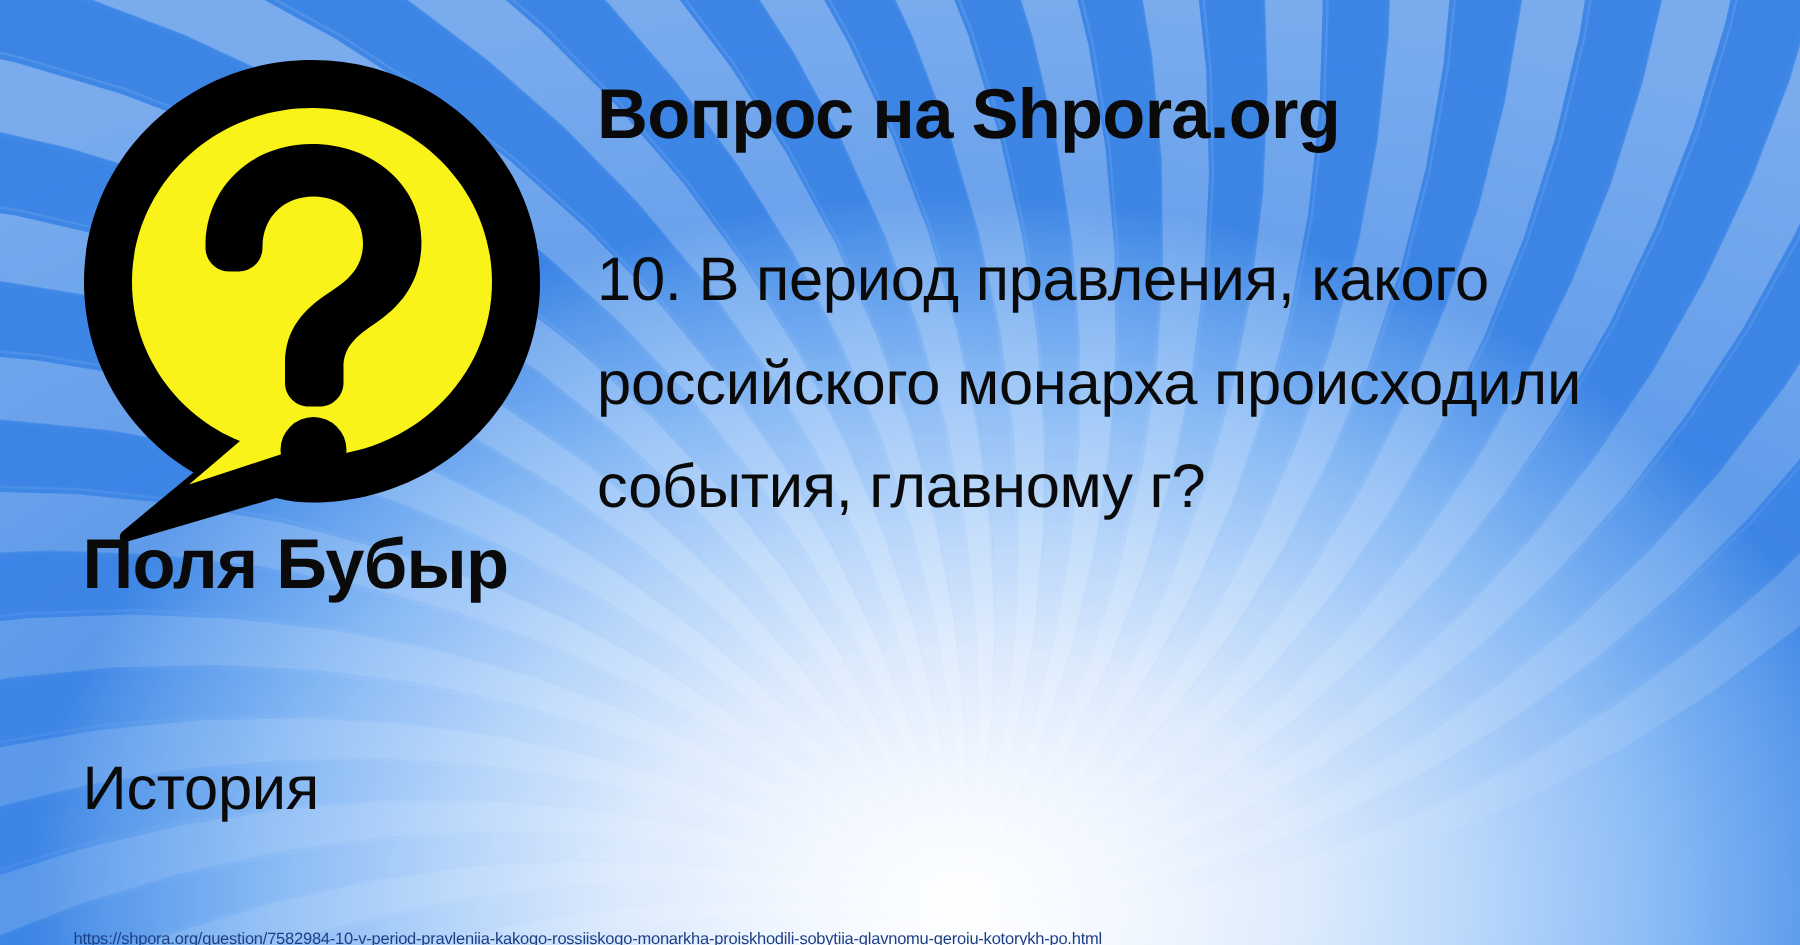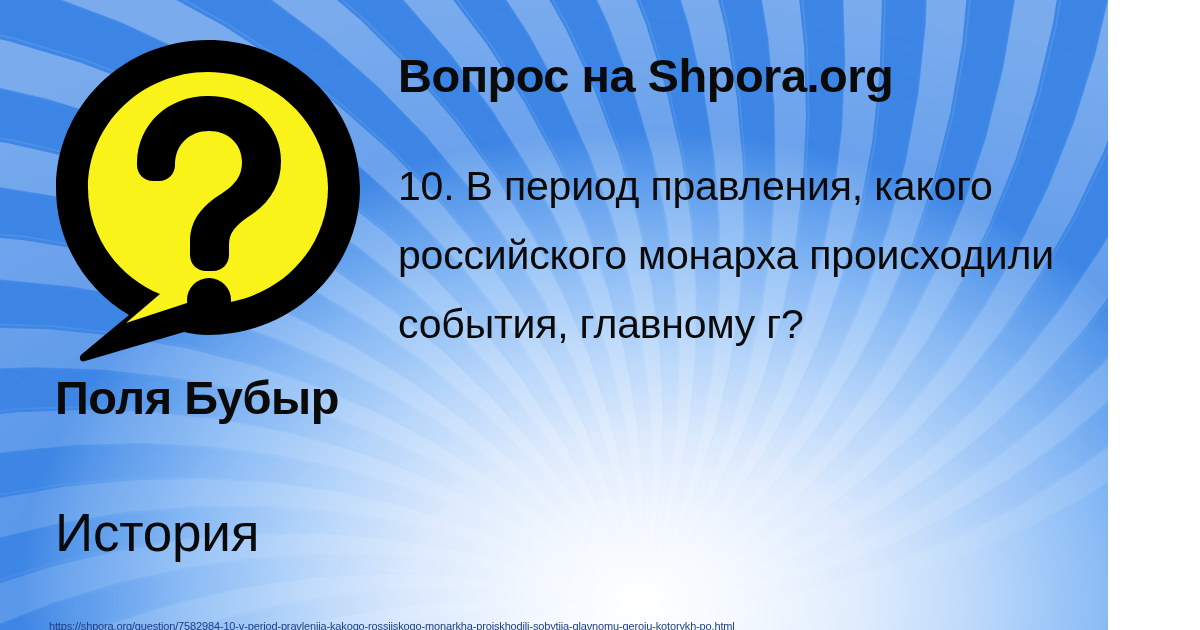--- a/index.html
+++ b/index.html
@@ -6,21 +6,21 @@
     margin: 0;
     padding: 0;
     background: #ffffff;
   }
   body {
     font-family: "Liberation Sans", "DejaVu Sans", sans-serif;
   }
 
   #card {
     position: relative;
-    width: 1108px;
+    width: 1200px;
     height: 630px;
     overflow: hidden;
     background: #5c9ff0;
   }
 
   
   #bg-layer {
     position: absolute;
     inset: 0;
     overflow: hidden;
@@ -72,31 +72,31 @@
     left: 398px;
     top: 152px;
     width: 820px;
     font-size: 41px;
     font-weight: normal;
     line-height: 69px;
     letter-spacing: -0.2px;
   }
   #author {
     left: 55px;
-    top: 370px;
+    top: 348px;
     width: 330px;
     font-size: 47px;
     font-weight: bold;
     line-height: 55px;
     letter-spacing: -0.5px;
   }
   #subject {
     left: 55px;
     top: 502px;
-    font-size: 53px;
+    font-size: 41px;
     font-weight: normal;
     letter-spacing: -0.2px;
   }
   #url {
     left: 49px;
     top: 590px;
     font-size: 11px;
     font-weight: normal;
     color: #1d3f86;
     letter-spacing: -0.15px;

